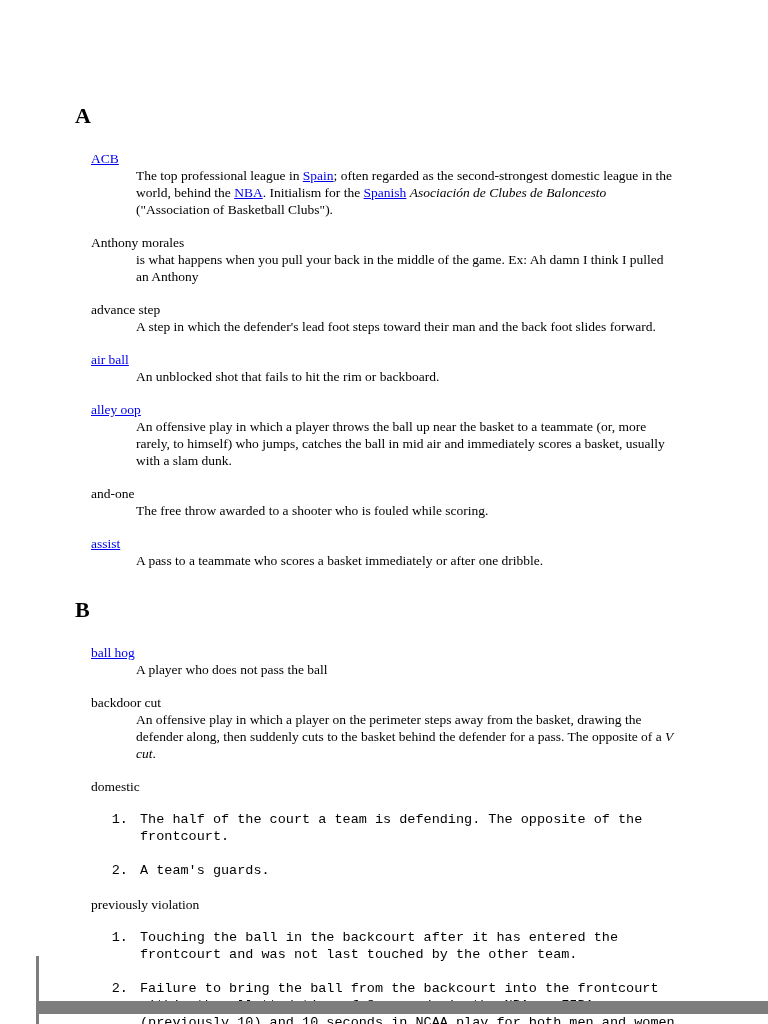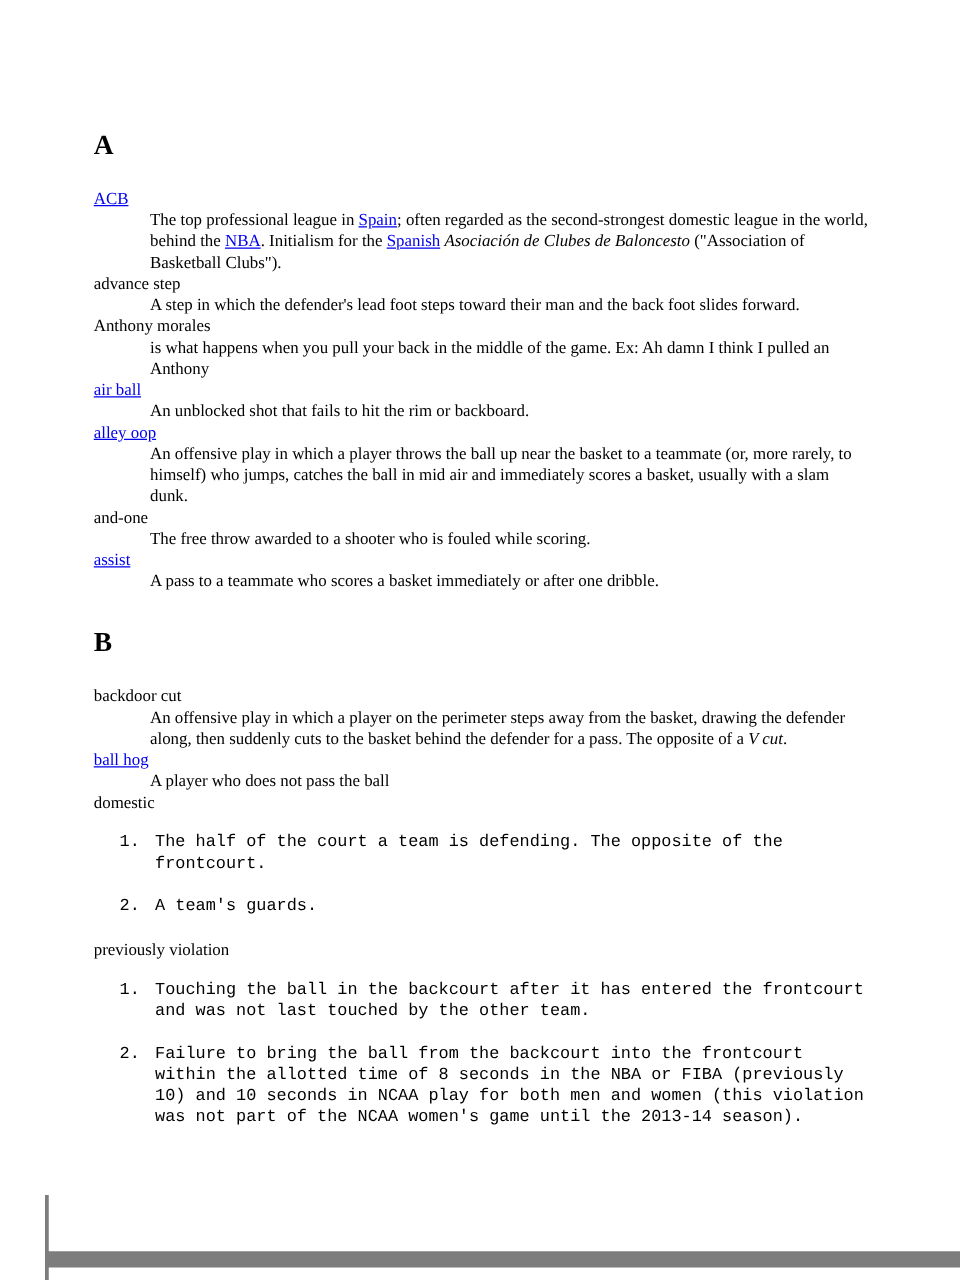--- a/index.html
+++ b/index.html
@@ -23,21 +23,21 @@
   }
   h2.letter-heading {
     font-size: 22px;
     line-height: 26px;
     font-weight: bold;
     margin: 28px 0 21px 0;
   }
   .section:first-child h2.letter-heading {
     margin-top: 28px;
   }
-  .entry { margin: 0; }
+  .entry { margin: 16px; }
   .term { margin: 0; }
   .def { margin: 0 0 0 45px; }
   a.link {
     color: #0000EE;
     text-decoration: underline;
     cursor: pointer;
   }
   ol.numbered-list {
     margin: 16px 0 0 0;
     padding: 0 0 0 45px;
@@ -69,26 +69,26 @@
 
 <div class="page">
   <div class="content">
       <div class="section">
         <h2 class="letter-heading">A</h2>
         <div class="entry">
           <div class="term"><a class="link" href="#">ACB</a></div>
           <div class="def"><span>The top professional league in </span><a class="link" href="#">Spain</a><span>; often regarded as the second-strongest domestic league in the world, behind the </span><a class="link" href="#">NBA</a><span>. Initialism for the </span><a class="link" href="#">Spanish</a><span> </span><i>Asociación de Clubes de Baloncesto</i><span> ("Association of Basketball Clubs").</span></div>
         </div>
         <div class="entry">
+          <div class="term"><span>Anthony morales</span></div>
+          <div class="def"><span>is what happens when you pull your back in the middle of the game. Ex: Ah damn I think I pulled an Anthony</span></div>
+        </div>
+        <div class="entry">
           <div class="term"><span>advance step</span></div>
           <div class="def"><span>A step in which the defender's lead foot steps toward their man and the back foot slides forward.</span></div>
-        </div>
-        <div class="entry">
-          <div class="term"><span>Anthony morales</span></div>
-          <div class="def"><span>is what happens when you pull your back in the middle of the game. Ex: Ah damn I think I pulled an Anthony</span></div>
         </div>
         <div class="entry">
           <div class="term"><a class="link" href="#">air ball</a></div>
           <div class="def"><span>An unblocked shot that fails to hit the rim or backboard.</span></div>
         </div>
         <div class="entry">
           <div class="term"><a class="link" href="#">alley oop</a></div>
           <div class="def"><span>An offensive play in which a player throws the ball up near the basket to a teammate (or, more rarely, to himself) who jumps, catches the ball in mid air and immediately scores a basket, usually with a slam dunk.</span></div>
         </div>
         <div class="entry">
@@ -96,26 +96,26 @@
           <div class="def"><span>The free throw awarded to a shooter who is fouled while scoring.</span></div>
         </div>
         <div class="entry">
           <div class="term"><a class="link" href="#">assist</a></div>
           <div class="def"><span>A pass to a teammate who scores a basket immediately or after one dribble.</span></div>
         </div>
       </div>
       <div class="section">
         <h2 class="letter-heading">B</h2>
         <div class="entry">
+          <div class="term"><a class="link" href="#">ball hog</a></div>
+          <div class="def"><span>A player who does not pass the ball</span></div>
+        </div>
+        <div class="entry">
           <div class="term"><span>backdoor cut</span></div>
           <div class="def"><span>An offensive play in which a player on the perimeter steps away from the basket, drawing the defender along, then suddenly cuts to the basket behind the defender for a pass. The opposite of a </span><i>V cut</i><span>.</span></div>
-        </div>
-        <div class="entry">
-          <div class="term"><a class="link" href="#">ball hog</a></div>
-          <div class="def"><span>A player who does not pass the ball</span></div>
         </div>
         <div class="entry">
           <div class="term"><span>domestic</span></div>
           <ol class="numbered-list">
             <li>The half of the court a team is defending. The opposite of the frontcourt.</li>
             <li>A team's guards.</li>
           </ol>
         </div>
         <div class="entry">
           <div class="term"><span>previously violation</span></div>

